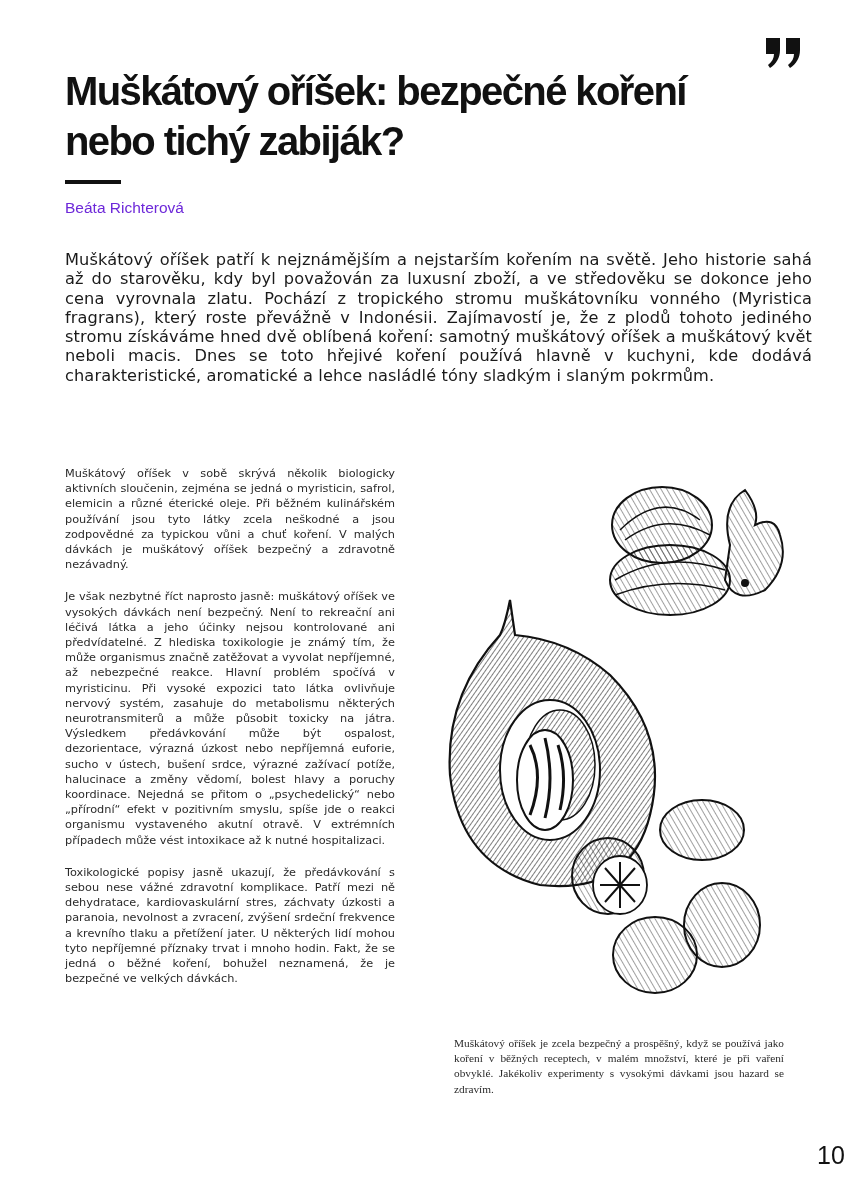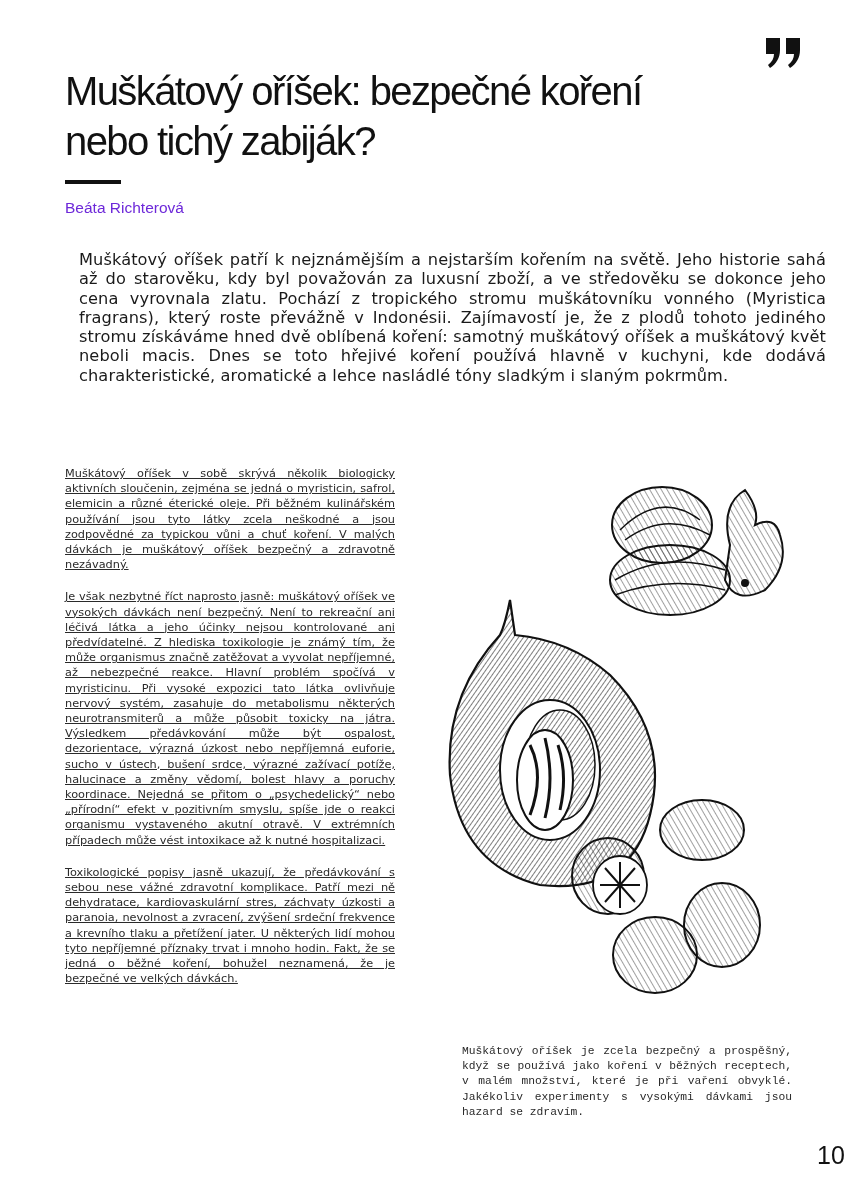--- a/index.html
+++ b/index.html
@@ -1,24 +1,24 @@
 <!DOCTYPE html>
 <html><head>
 <meta charset="utf-8">
 <style>
   html, body { margin: 0; padding: 0; background: #ffffff; }
   body { width: 848px; height: 1200px; position: relative; overflow: hidden; color: #1a1a1a; font-family: "DejaVu Sans", sans-serif; }
   .quote-mark { position: absolute; left: 764px; top: 32px; width: 40px; height: 40px; }
-  .title { position: absolute; left: 65px; top: 66px; width: 640px; margin: 0; font-family: "Liberation Sans", sans-serif; font-weight: normal; font-size: 40px; line-height: 50px; letter-spacing: -1.6px; color: #111; }
+  .title { position: absolute; left: 65px; top: 66px; width: 640px; margin: 0; font-family: "Liberation Sans", sans-serif; font-weight: bold; font-size: 40px; line-height: 50px; letter-spacing: -1.6px; color: #111; }
   .rule { position: absolute; left: 65px; top: 180px; width: 56px; height: 4px; background: #111; }
   .author { position: absolute; left: 65px; top: 199px; font-family: "Liberation Sans", sans-serif; font-size: 15.5px; color: #6d28d9; }
-  .lead { position: absolute; left: 79px; top: 250px; width: 747px; margin: 0; font-family: "DejaVu Sans", sans-serif; font-size: 16.2px; line-height: 19.3px; text-align: justify; color: #1a1a1a; letter-spacing: 0.1px; }
+  .lead { position: absolute; left: 65px; top: 250px; width: 747px; margin: 0; font-family: "DejaVu Sans", sans-serif; font-size: 16.2px; line-height: 19.3px; text-align: justify; color: #1a1a1a; letter-spacing: 0.1px; }
   .col-left { position: absolute; left: 65px; top: 466px; width: 330px; }
-  .col-left p { margin: 0 0 17px 0; font-family: "DejaVu Sans", sans-serif; font-size: 11.3px; line-height: 15.2px; text-align: justify; color: #2a2a2a; text-decoration: underline; }
-  .caption { position: absolute; left: 454px; top: 1036px; width: 330px; margin: 8px; font-family: Liberation Mono, monospace; font-size: 11.3px; line-height: 15.2px; text-align: justify; color: #2a2a2a; }
+  .col-left p { margin: 0 0 17px 0; font-family: "DejaVu Sans", sans-serif; font-size: 11.3px; line-height: 15.2px; text-align: justify; color: #2a2a2a; }
+  .caption { position: absolute; left: 454px; top: 1036px; width: 330px; margin: 0; font-family: Liberation Serif, serif; font-size: 11.3px; line-height: 15.2px; text-align: justify; color: #2a2a2a; }
   .page-number { position: absolute; left: 797px; top: 1141px; font-family: "Liberation Sans", sans-serif; font-size: 25px; color: #111; margin-left: 20px; }
   .illustration { position: absolute; left: 430px; top: 470px; width: 400px; height: 560px; }
 </style>
 </head>
 <body>
 
 <svg class="quote-mark" viewBox="0 0 40 40">
   <path d="M2 6 h14 v12 c0 8 -4 14 -10 18 l-2 -3 c4 -3 6 -7 6 -11 h-8 z" fill="#111"></path>
   <path d="M22 6 h14 v12 c0 8 -4 14 -10 18 l-2 -3 c4 -3 6 -7 6 -11 h-8 z" fill="#111"></path>
 </svg>

